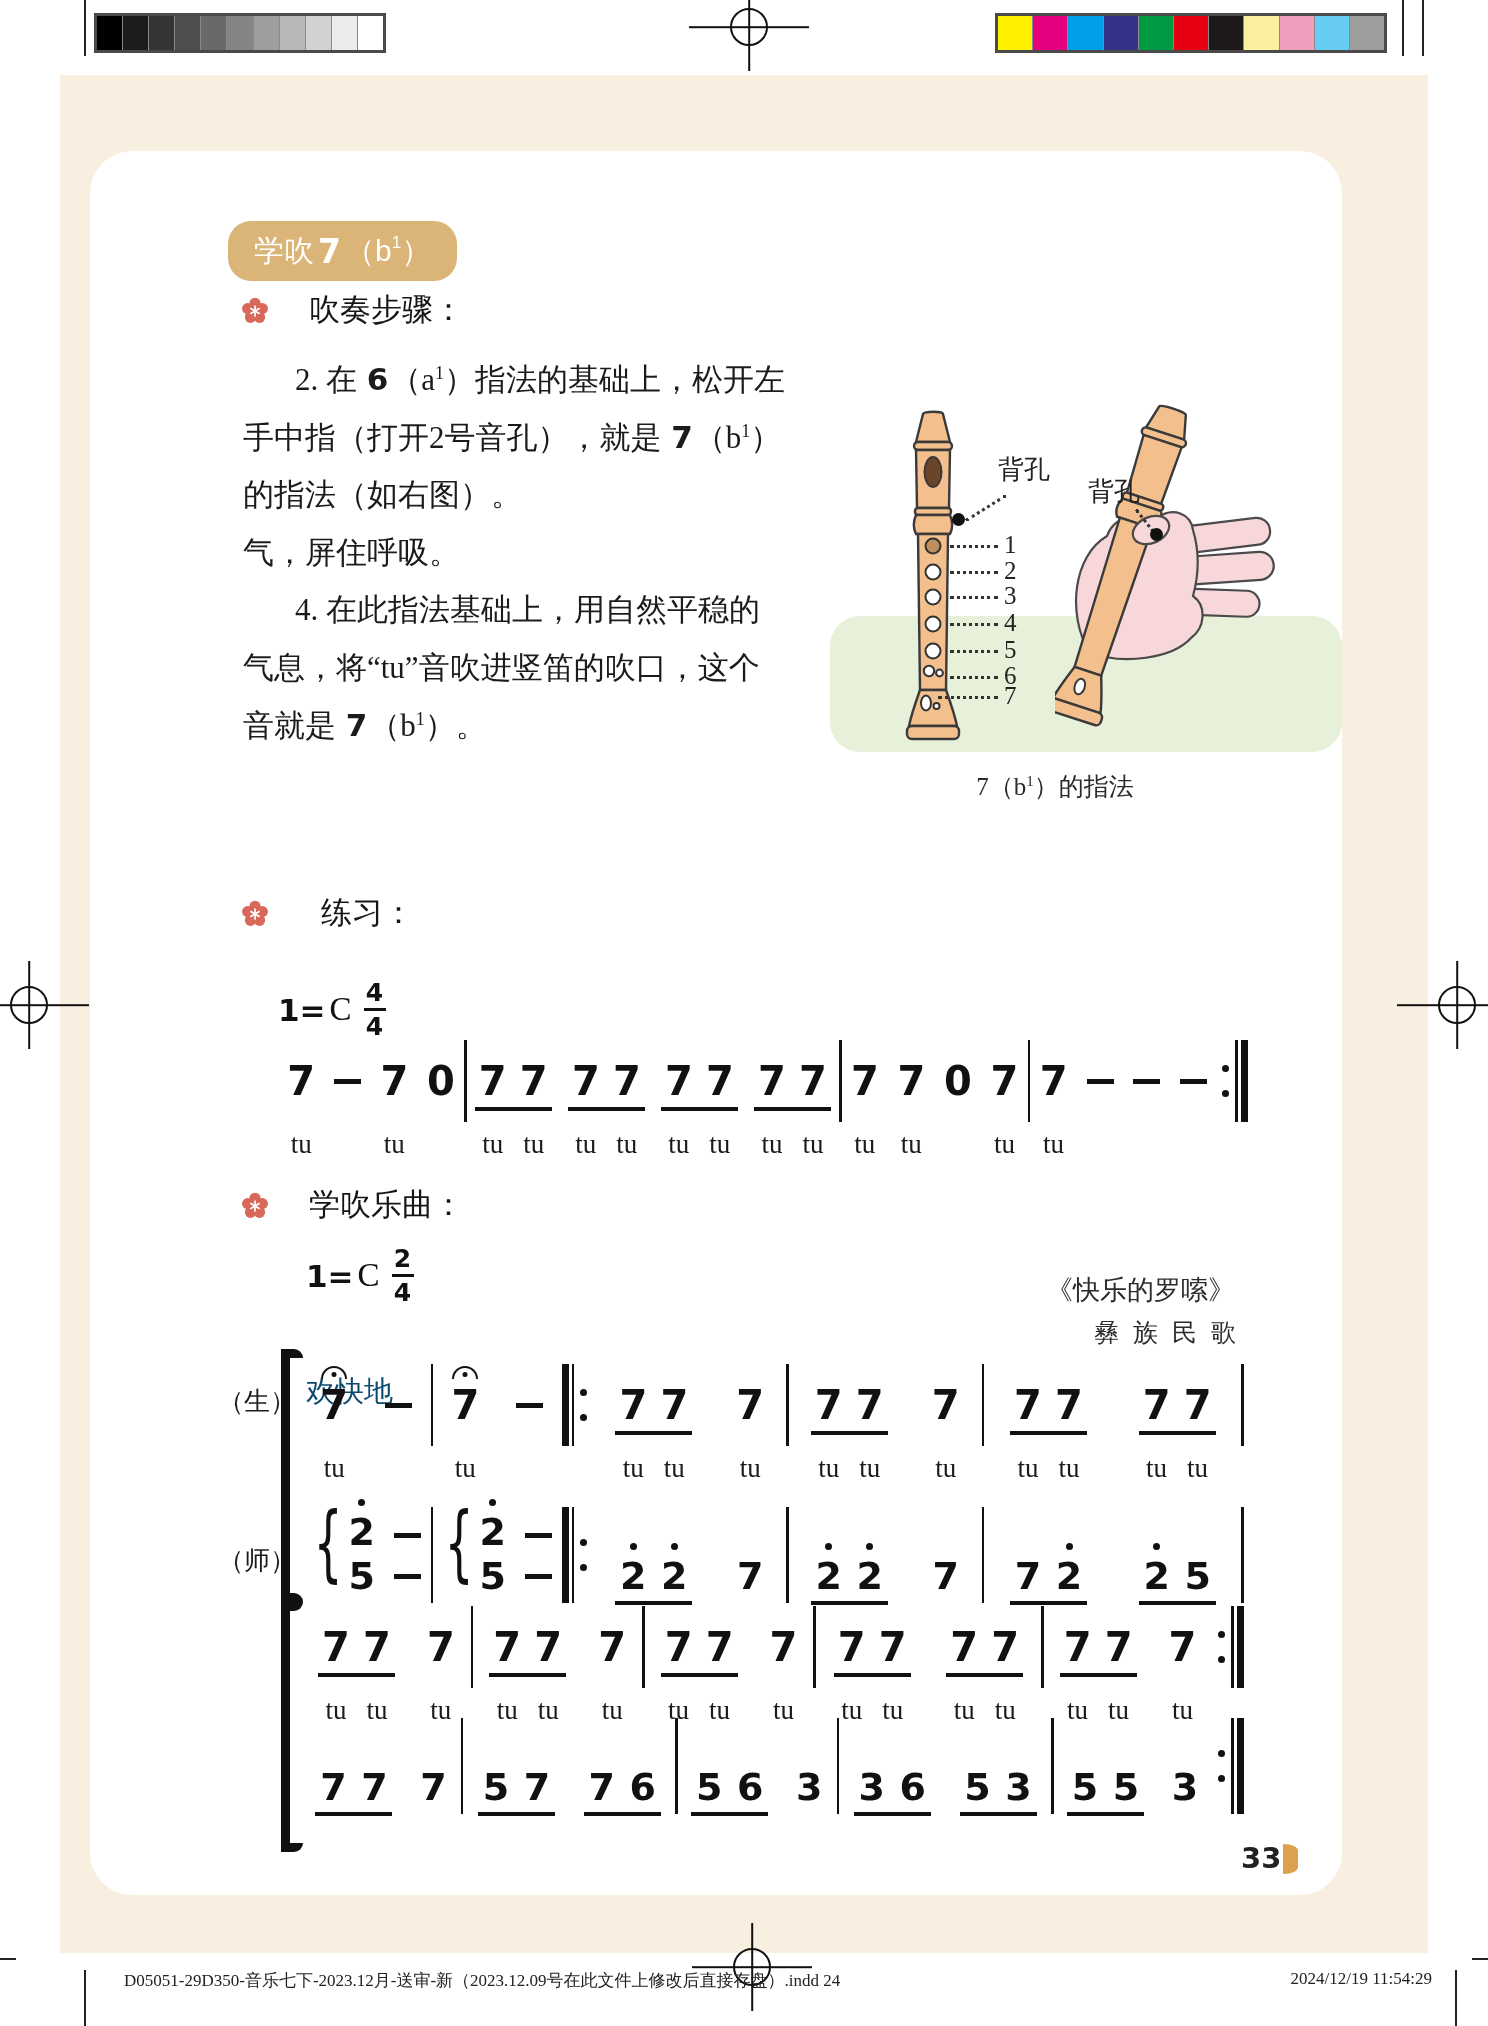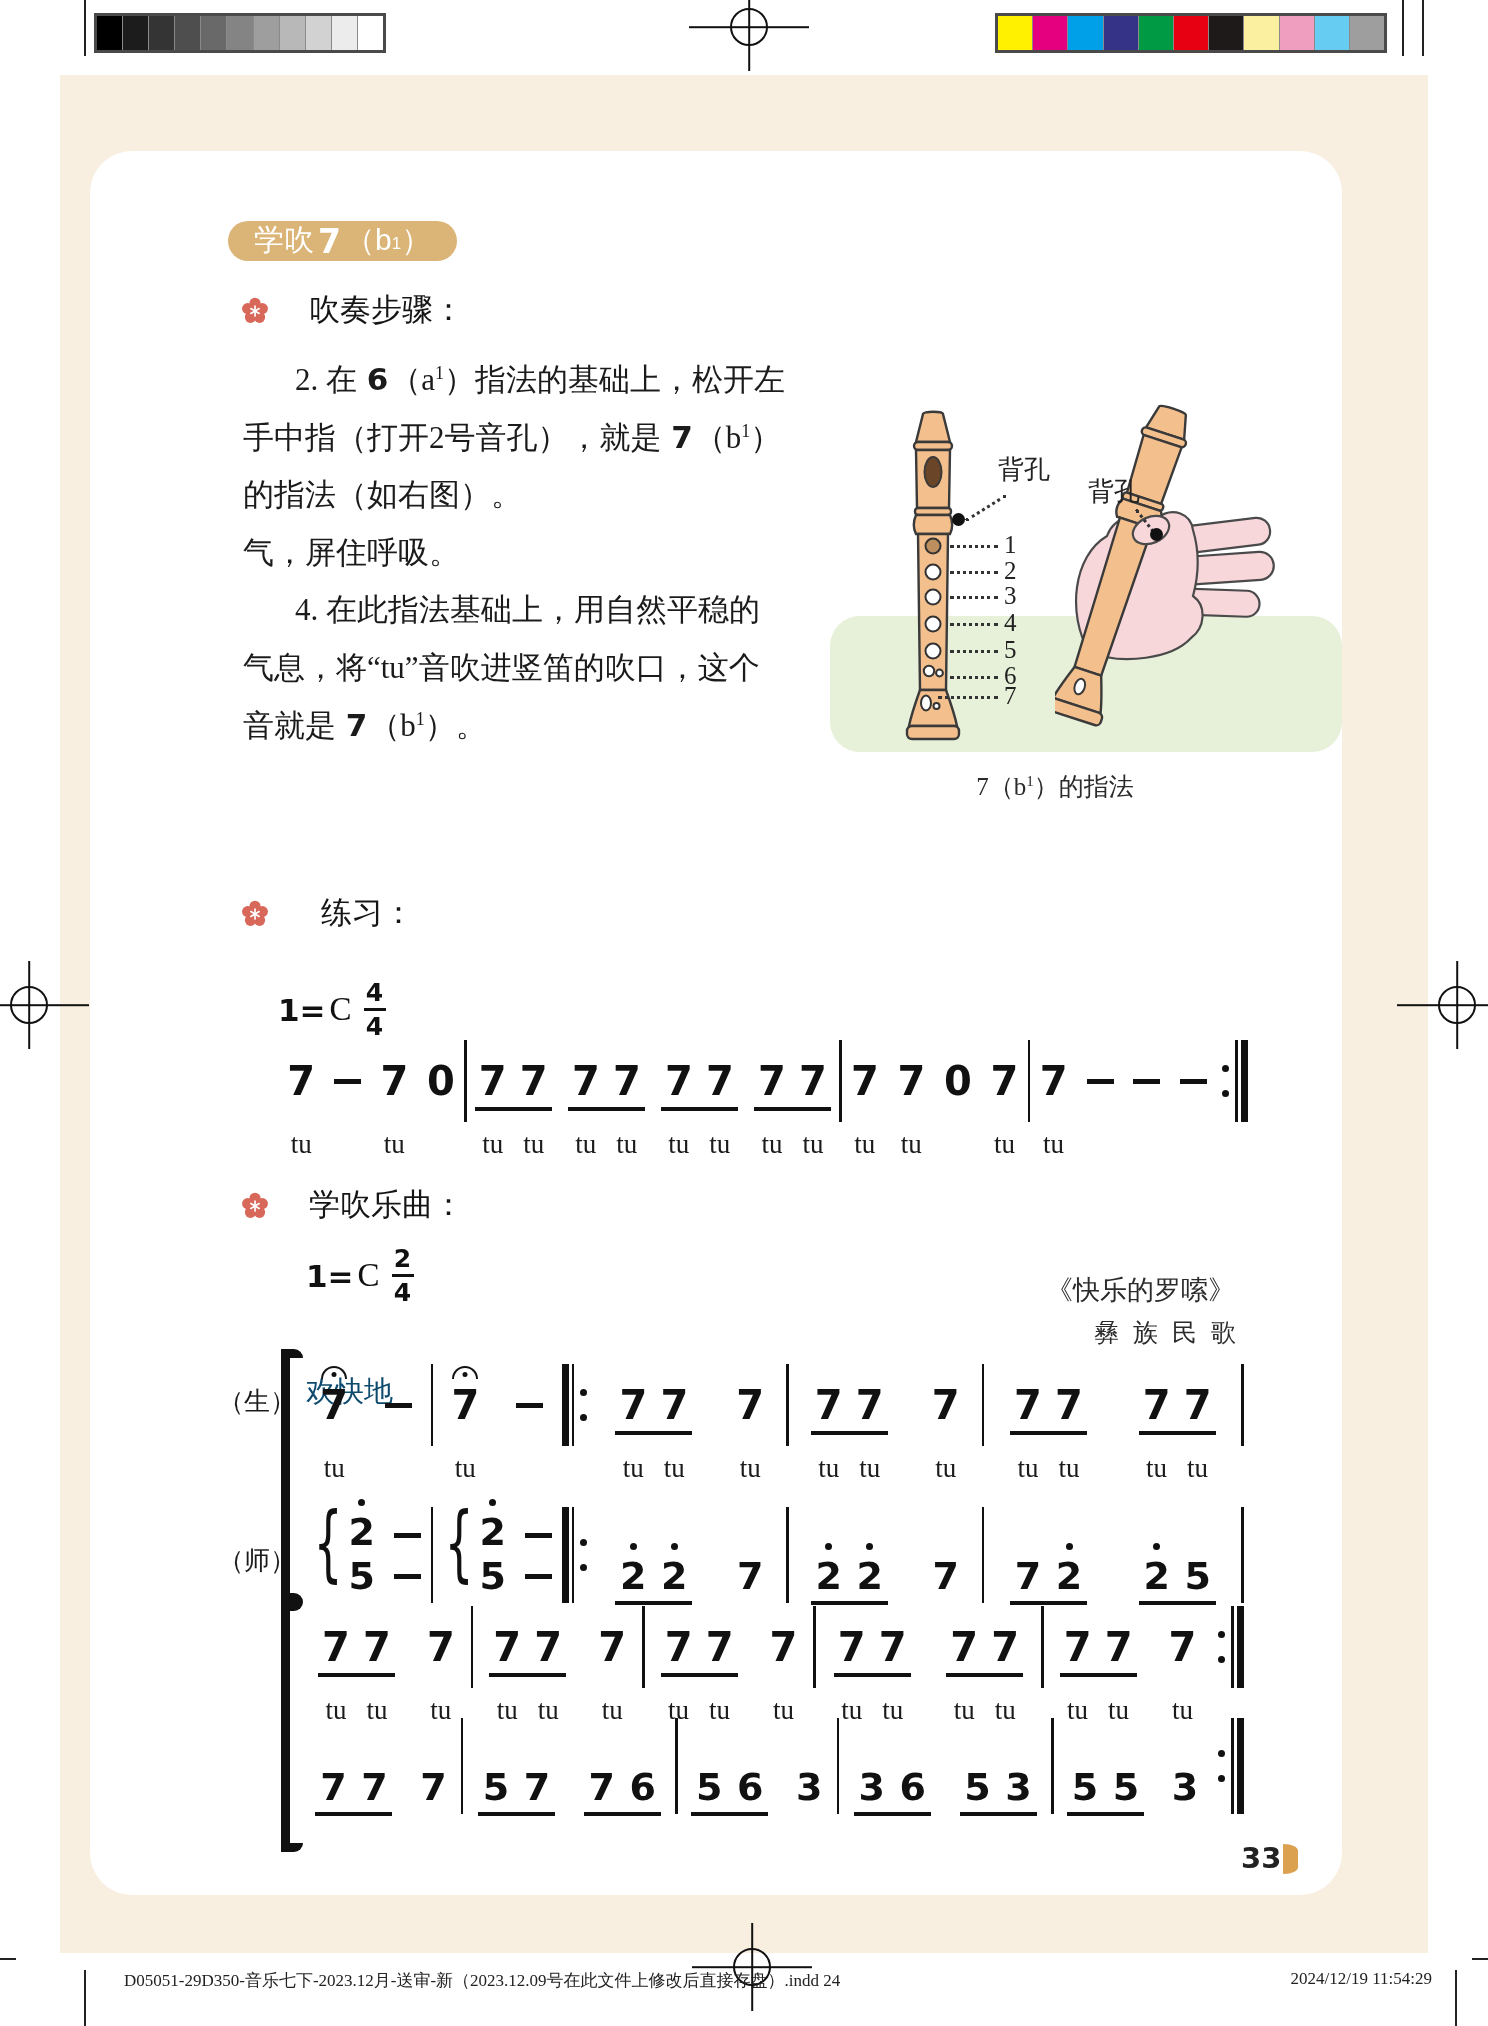--- a/index.html
+++ b/index.html
@@ -15,21 +15,21 @@
   .graybar{left:94px;top:13px;width:292px;}
   .colorbar{left:995px;top:13px;width:392px;}
   .reg{width:120px;height:60px;}
   .reg i{position:absolute;background:#111;}
   .reg .h{left:0;top:50%;width:100%;height:1.6px;transform:translateY(-50%);}
   .reg .v{left:50%;top:-14px;width:1.6px;height:88px;transform:translateX(-50%);}
   .reg .c{position:absolute;left:50%;top:50%;width:34px;height:34px;border:2.2px solid #111;
           border-radius:50%;transform:translate(-50%,-50%);background:transparent;}
   .cmark{background:#222;}
   
-  .pill{left:228px;top:221px;height:40px;display:inline-flex;align-items:flex-end;padding:0 26px;
+  .pill{left:228px;top:221px;height:60px;display:inline-flex;align-items:center;padding:0 26px;
         background:#dbb577;border-radius:23px;color:#fff;
         font-family:"Liberation Sans","DejaVu Sans",sans-serif;font-size:30px;}
   .pill .num{font-family:"DejaVu Sans",sans-serif;font-weight:700;font-size:33px;margin:0 4px;}
   .pill .sup{font-size:17px;vertical-align:super;line-height:1;position:relative;top:-9px;}
   
   .flower{width:28px;height:28px;}
   .sechead{font-family:"Liberation Sans","DejaVu Sans",sans-serif;font-weight:400;
            font-size:31px;color:#151515;}
   
   .steps{left:243px;top:351px;width:600px;font-size:31px;line-height:57.6px;color:#1b1b1b;}

